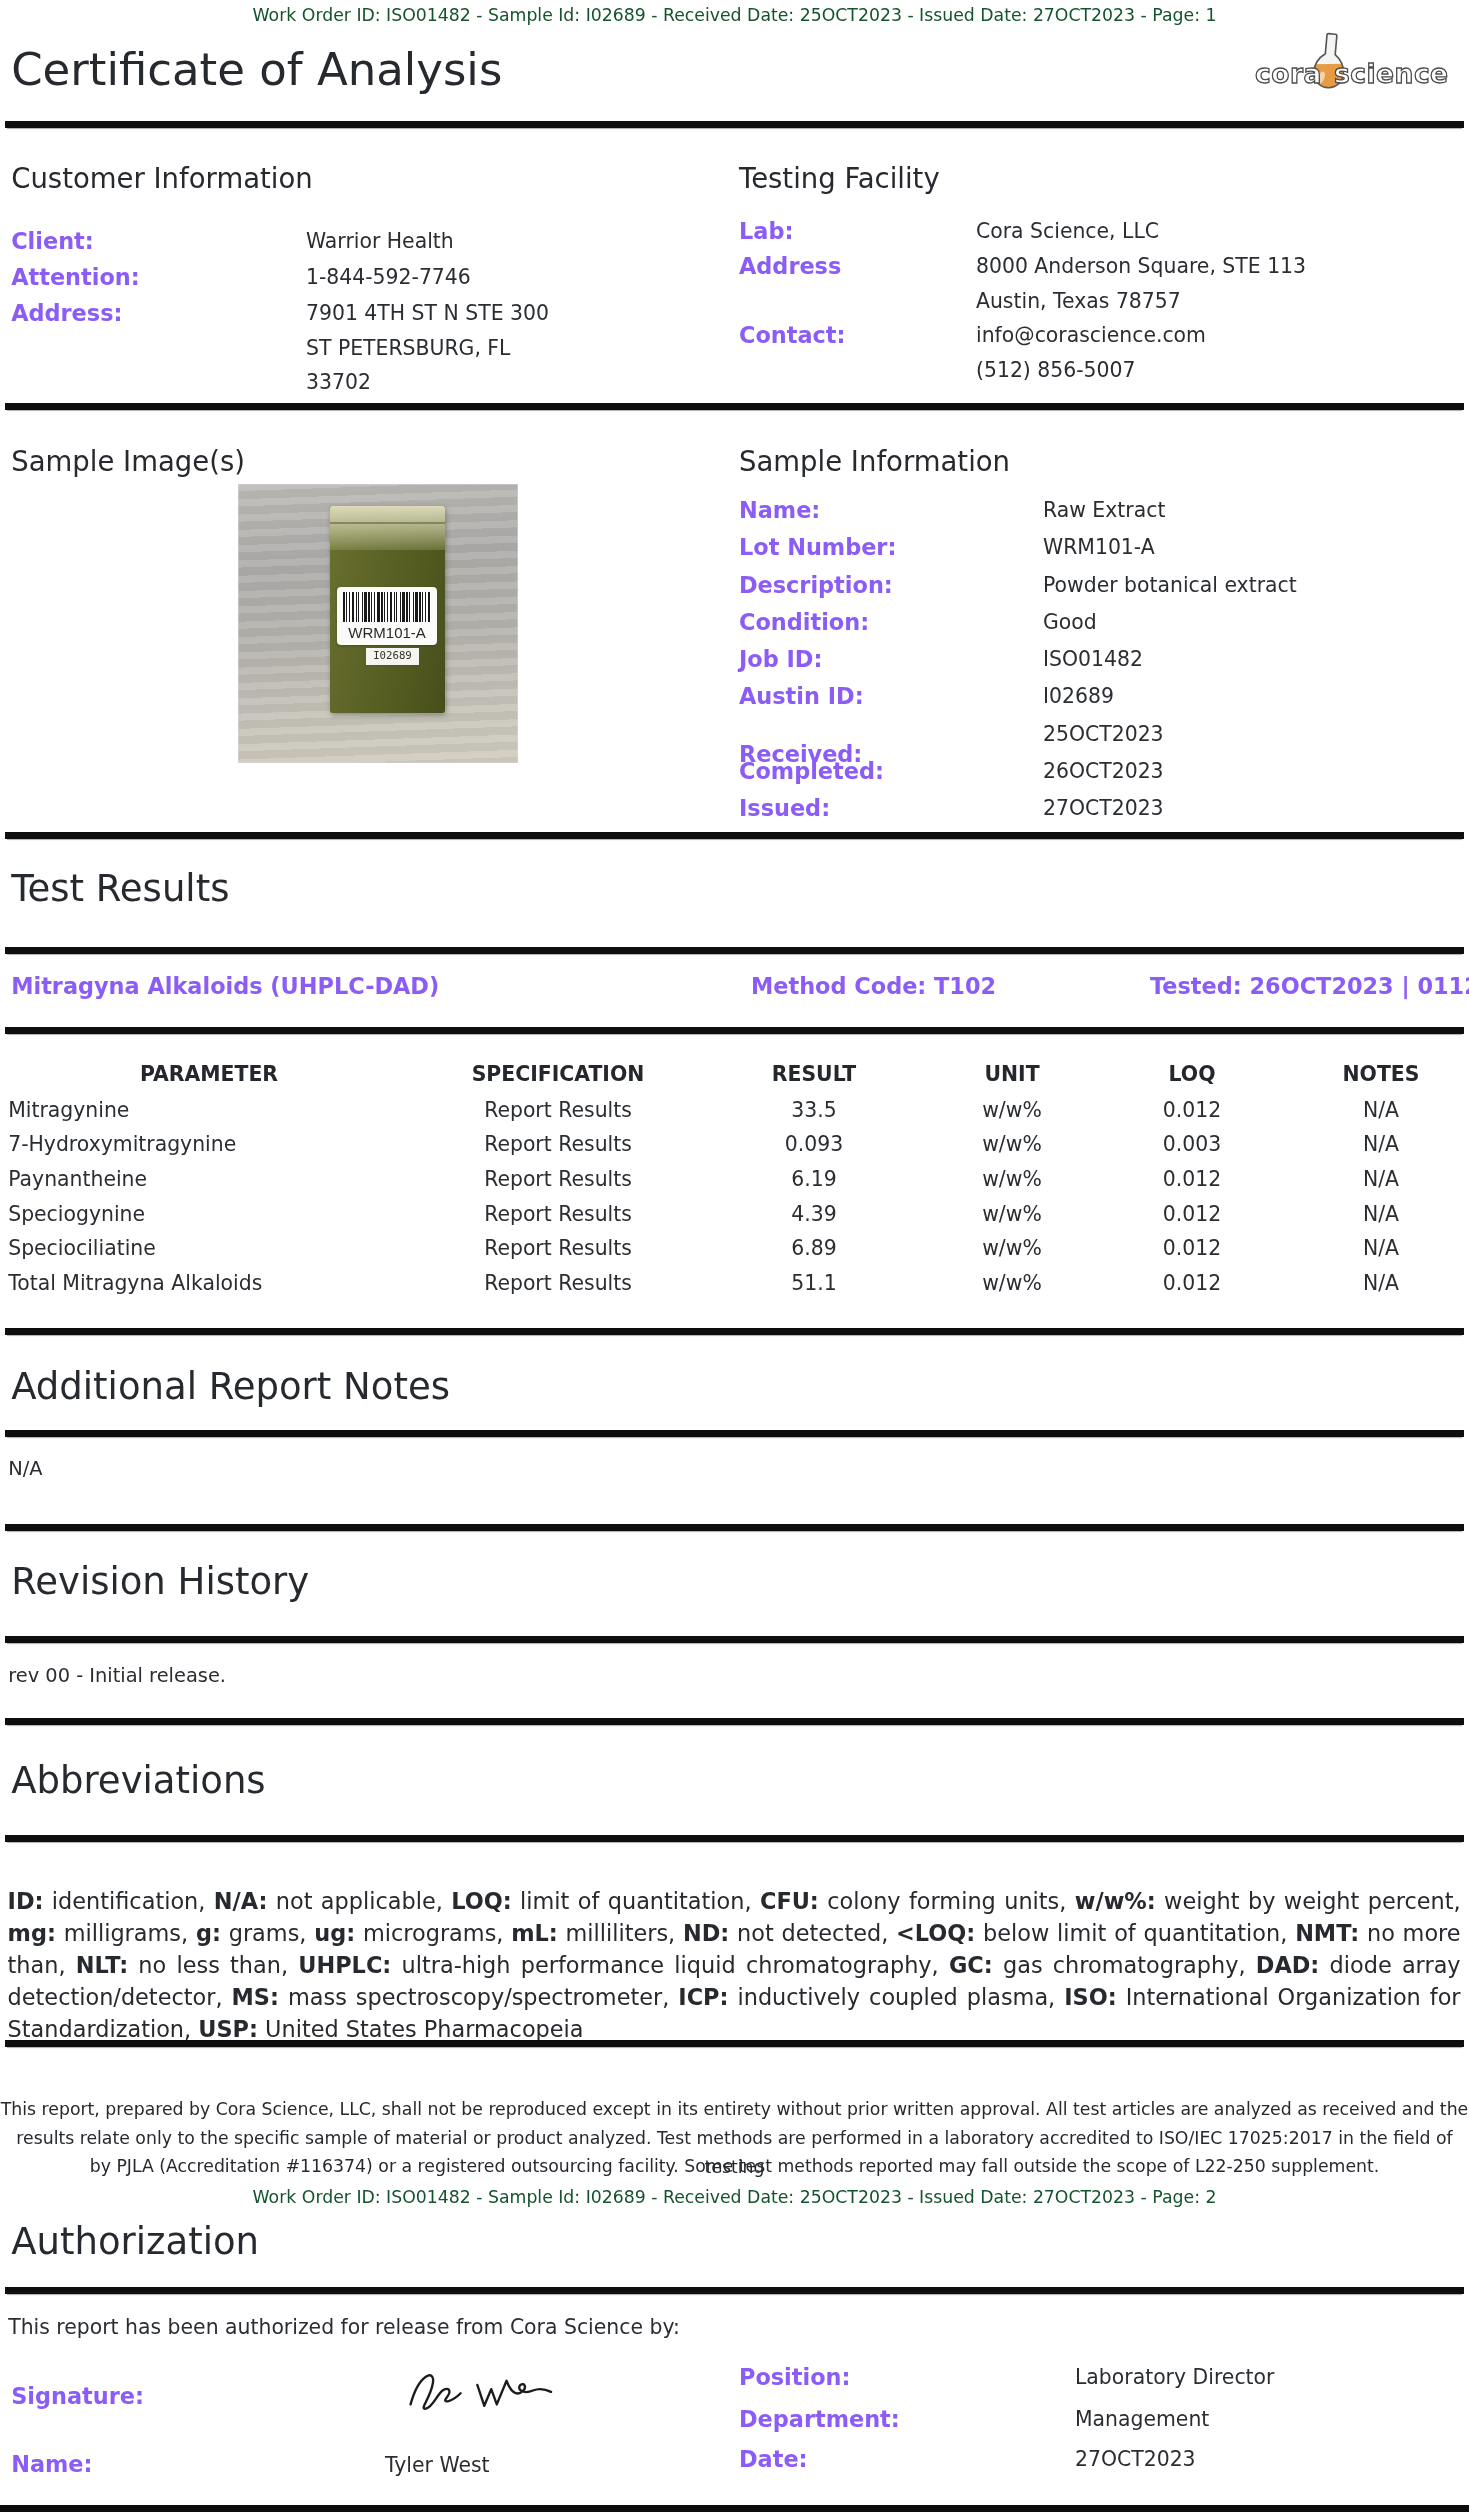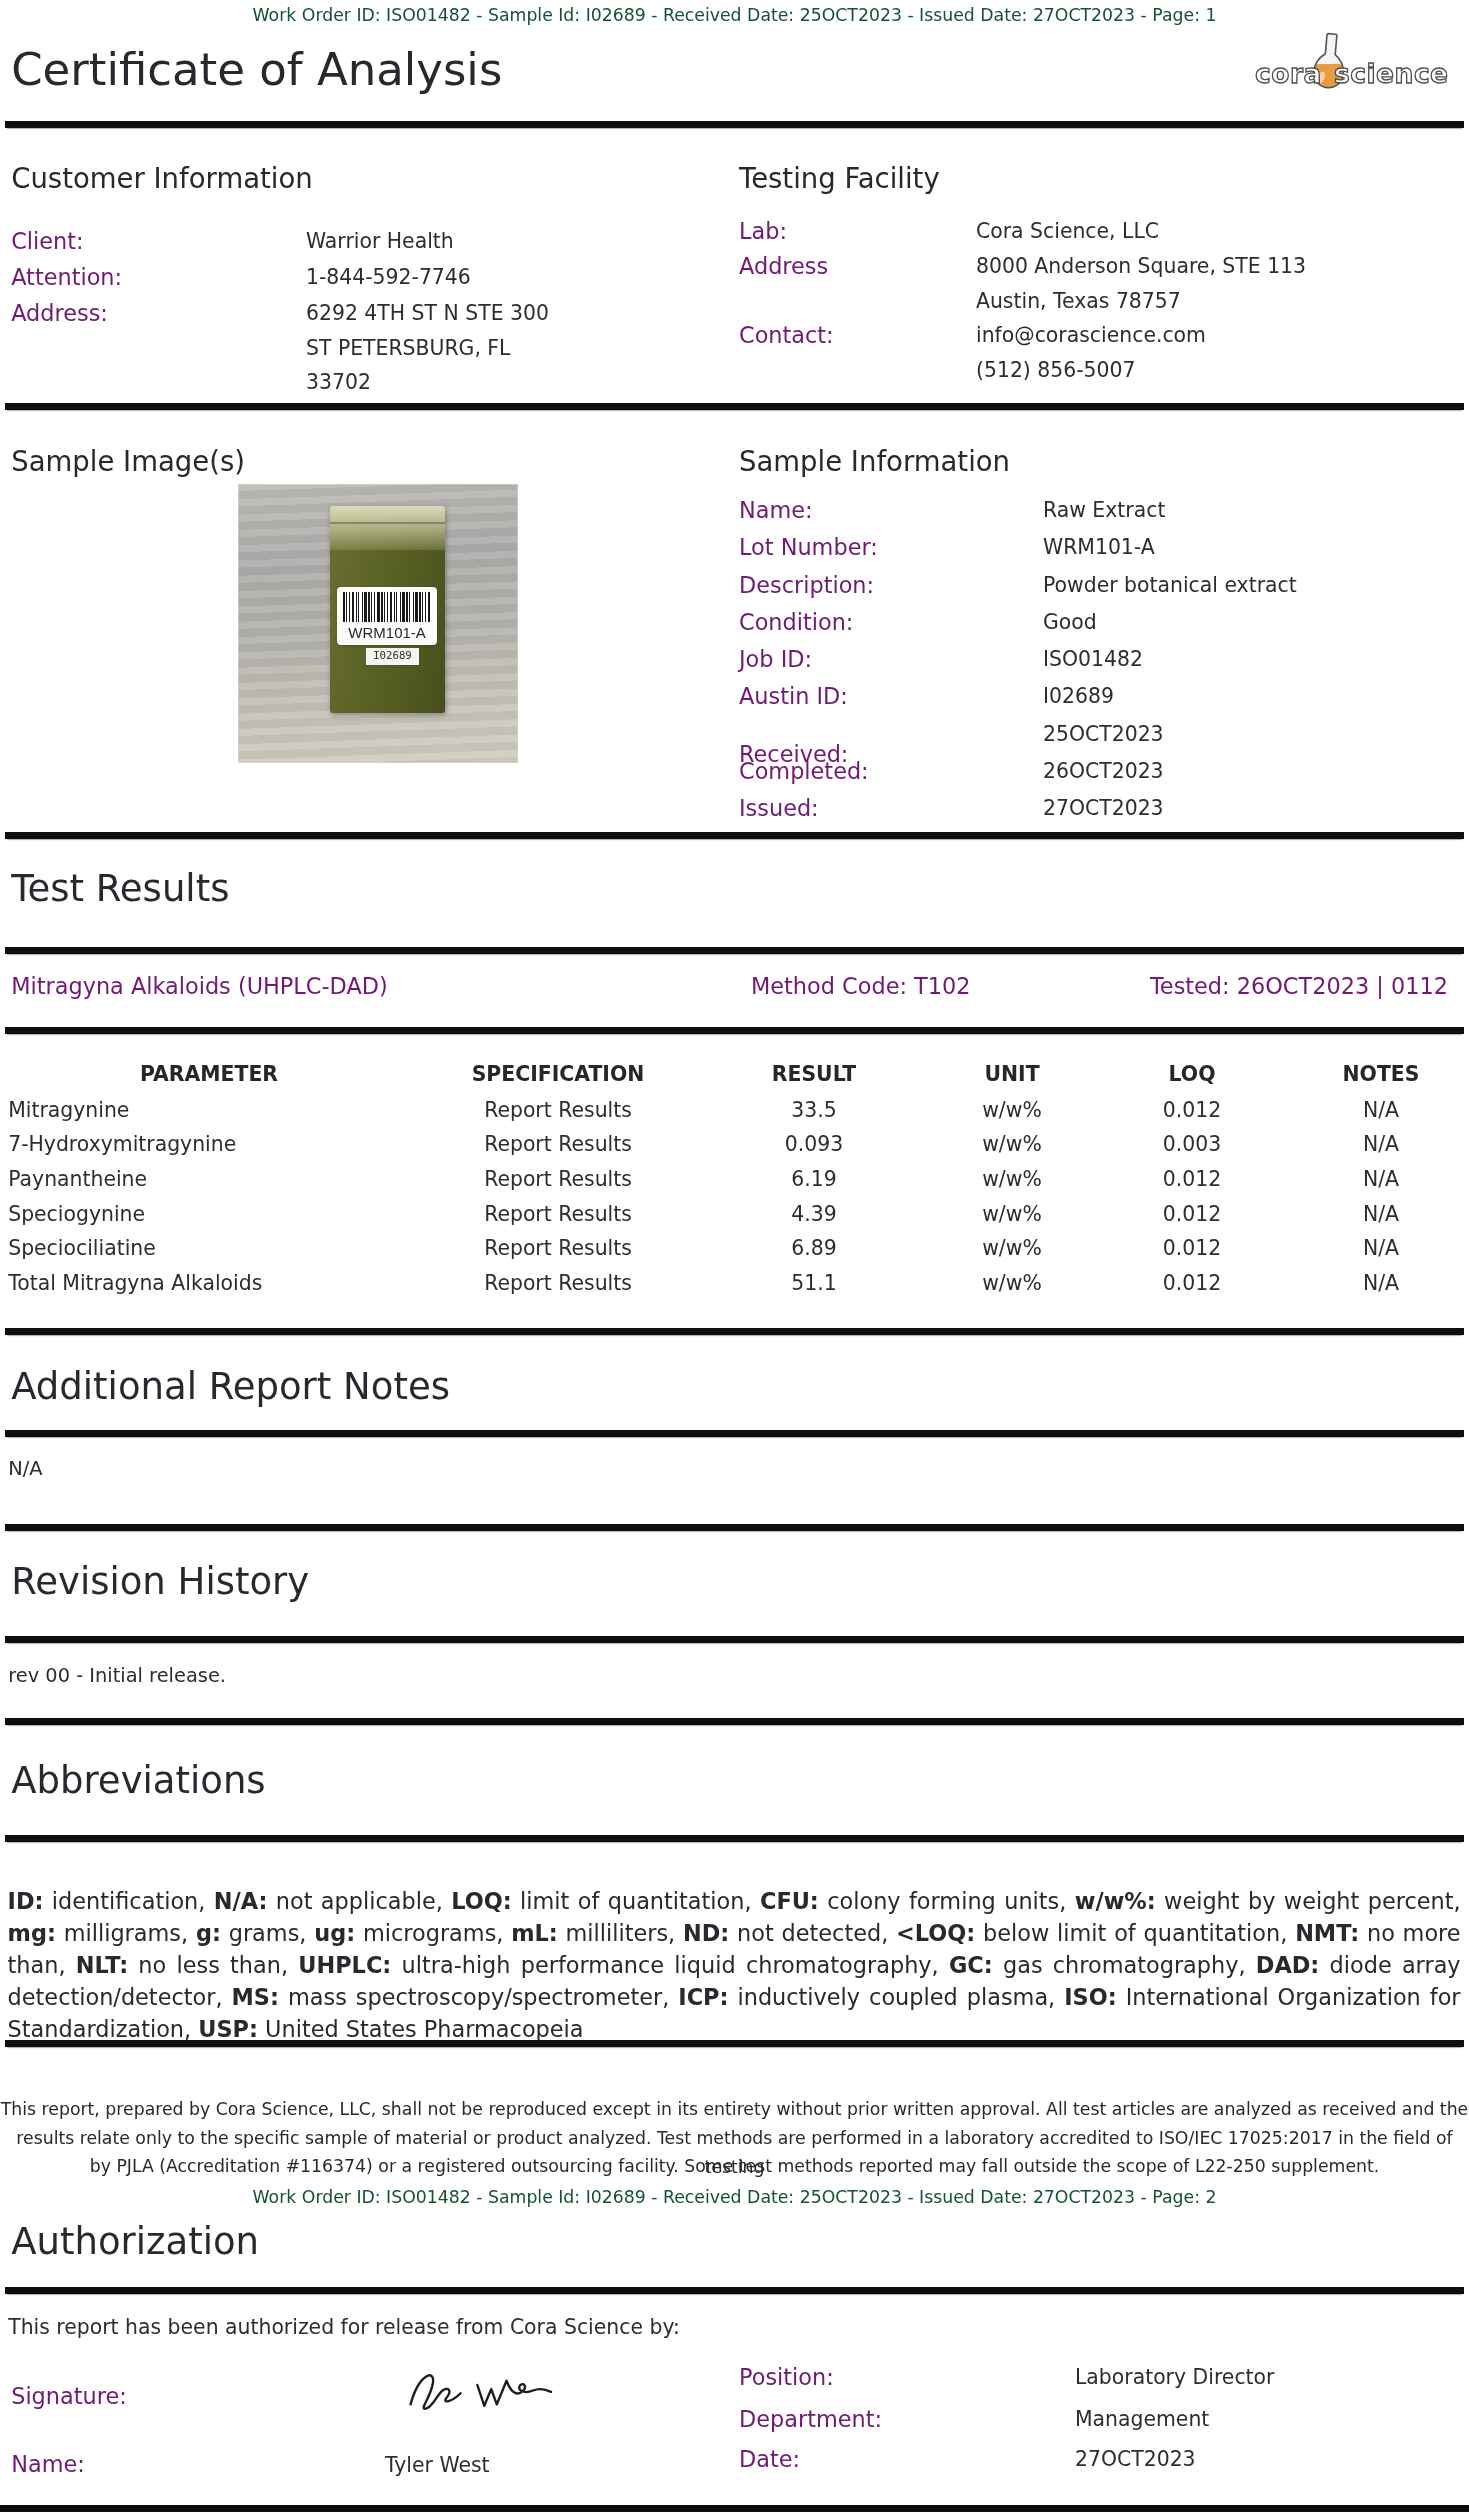--- a/index.html
+++ b/index.html
@@ -11,21 +11,21 @@
     overflow:hidden;
     font-family:"DejaVu Sans","Liberation Sans",sans-serif;
     color:#26292e;
   }
   .abs{position:absolute;}
   .center{left:0;right:0;text-align:center;}
   .hdr-line{font-size:17.3px;color:#14532d;white-space:nowrap;}
   .title{font-size:45px;font-weight:400;color:#26292e;white-space:nowrap;}
   .h-sub{font-size:27.5px;font-weight:400;color:#26292e;white-space:nowrap;}
   .h-main{font-size:37px;font-weight:400;color:#26292e;white-space:nowrap;}
-  .lbl{font-size:22.4px;font-weight:normal;color:#701a75;white-space:nowrap;}
+  .lbl{font-size:22.4px;font-weight:bold;color:#8b5cf6;white-space:nowrap;}
   .val{font-size:20.4px;color:#2a2d32;white-space:nowrap;}
   .small-note{font-size:19.4px;color:#2a2d32;}
   .hr{position:absolute;left:5.1px;right:5.1px;height:6.6px;background:#0e0e0e;box-shadow:0 3.1px 0 -2px rgba(90,90,90,.45);}
   
   .logo{position:absolute;top:30px;left:1248px;width:209px;height:87px;}
   .logo-word{
     position:absolute;top:28px;font-size:26.5px;font-weight:bold;letter-spacing:0.5px;
     color:#ffffff;-webkit-text-stroke:1.3px #4c4c4c;text-stroke:1.3px #4c4c4c;z-index:2;white-space:nowrap;
   }
   .flask-wrap{position:absolute;left:65px;top:2px;width:33px;height:62px;z-index:1;transform:rotate(5deg);}
@@ -102,21 +102,21 @@
   </div>
 
   <div class="hr" style="top:121px;"></div>
 
   <div class="abs h-sub" style="left:11.2px;top:162px;">Customer Information</div>
   <div class="abs lbl" style="left:11.2px;top:228px;">Client:</div>
   <div class="abs lbl" style="left:11.2px;top:264px;">Attention:</div>
   <div class="abs lbl" style="left:11.2px;top:300px;">Address:</div>
   <div class="abs val" style="left:306px;top:229px;">Warrior Health</div>
   <div class="abs val" style="left:306px;top:265px;">1-844-592-7746</div>
-  <div class="abs val" style="left:306px;top:301px;">6292 4TH ST N STE 300</div>
+  <div class="abs val" style="left:306px;top:301px;">7901 4TH ST N STE 300</div>
   <div class="abs val" style="left:306px;top:336px;">ST PETERSBURG, FL</div>
   <div class="abs val" style="left:306px;top:370px;">33702</div>
 
   <div class="abs h-sub" style="left:739px;top:162px;">Testing Facility</div>
   <div class="abs lbl" style="left:739px;top:218px;">Lab:</div>
   <div class="abs val" style="left:976px;top:219px;">Cora Science, LLC</div>
   <div class="abs lbl" style="left:739px;top:253px;">Address</div>
   <div class="abs val" style="left:976px;top:254px;">8000 Anderson Square, STE 113</div>
   <div class="abs val" style="left:976px;top:289px;">Austin, Texas 78757</div>
   <div class="abs lbl" style="left:739px;top:322px;">Contact:</div>

